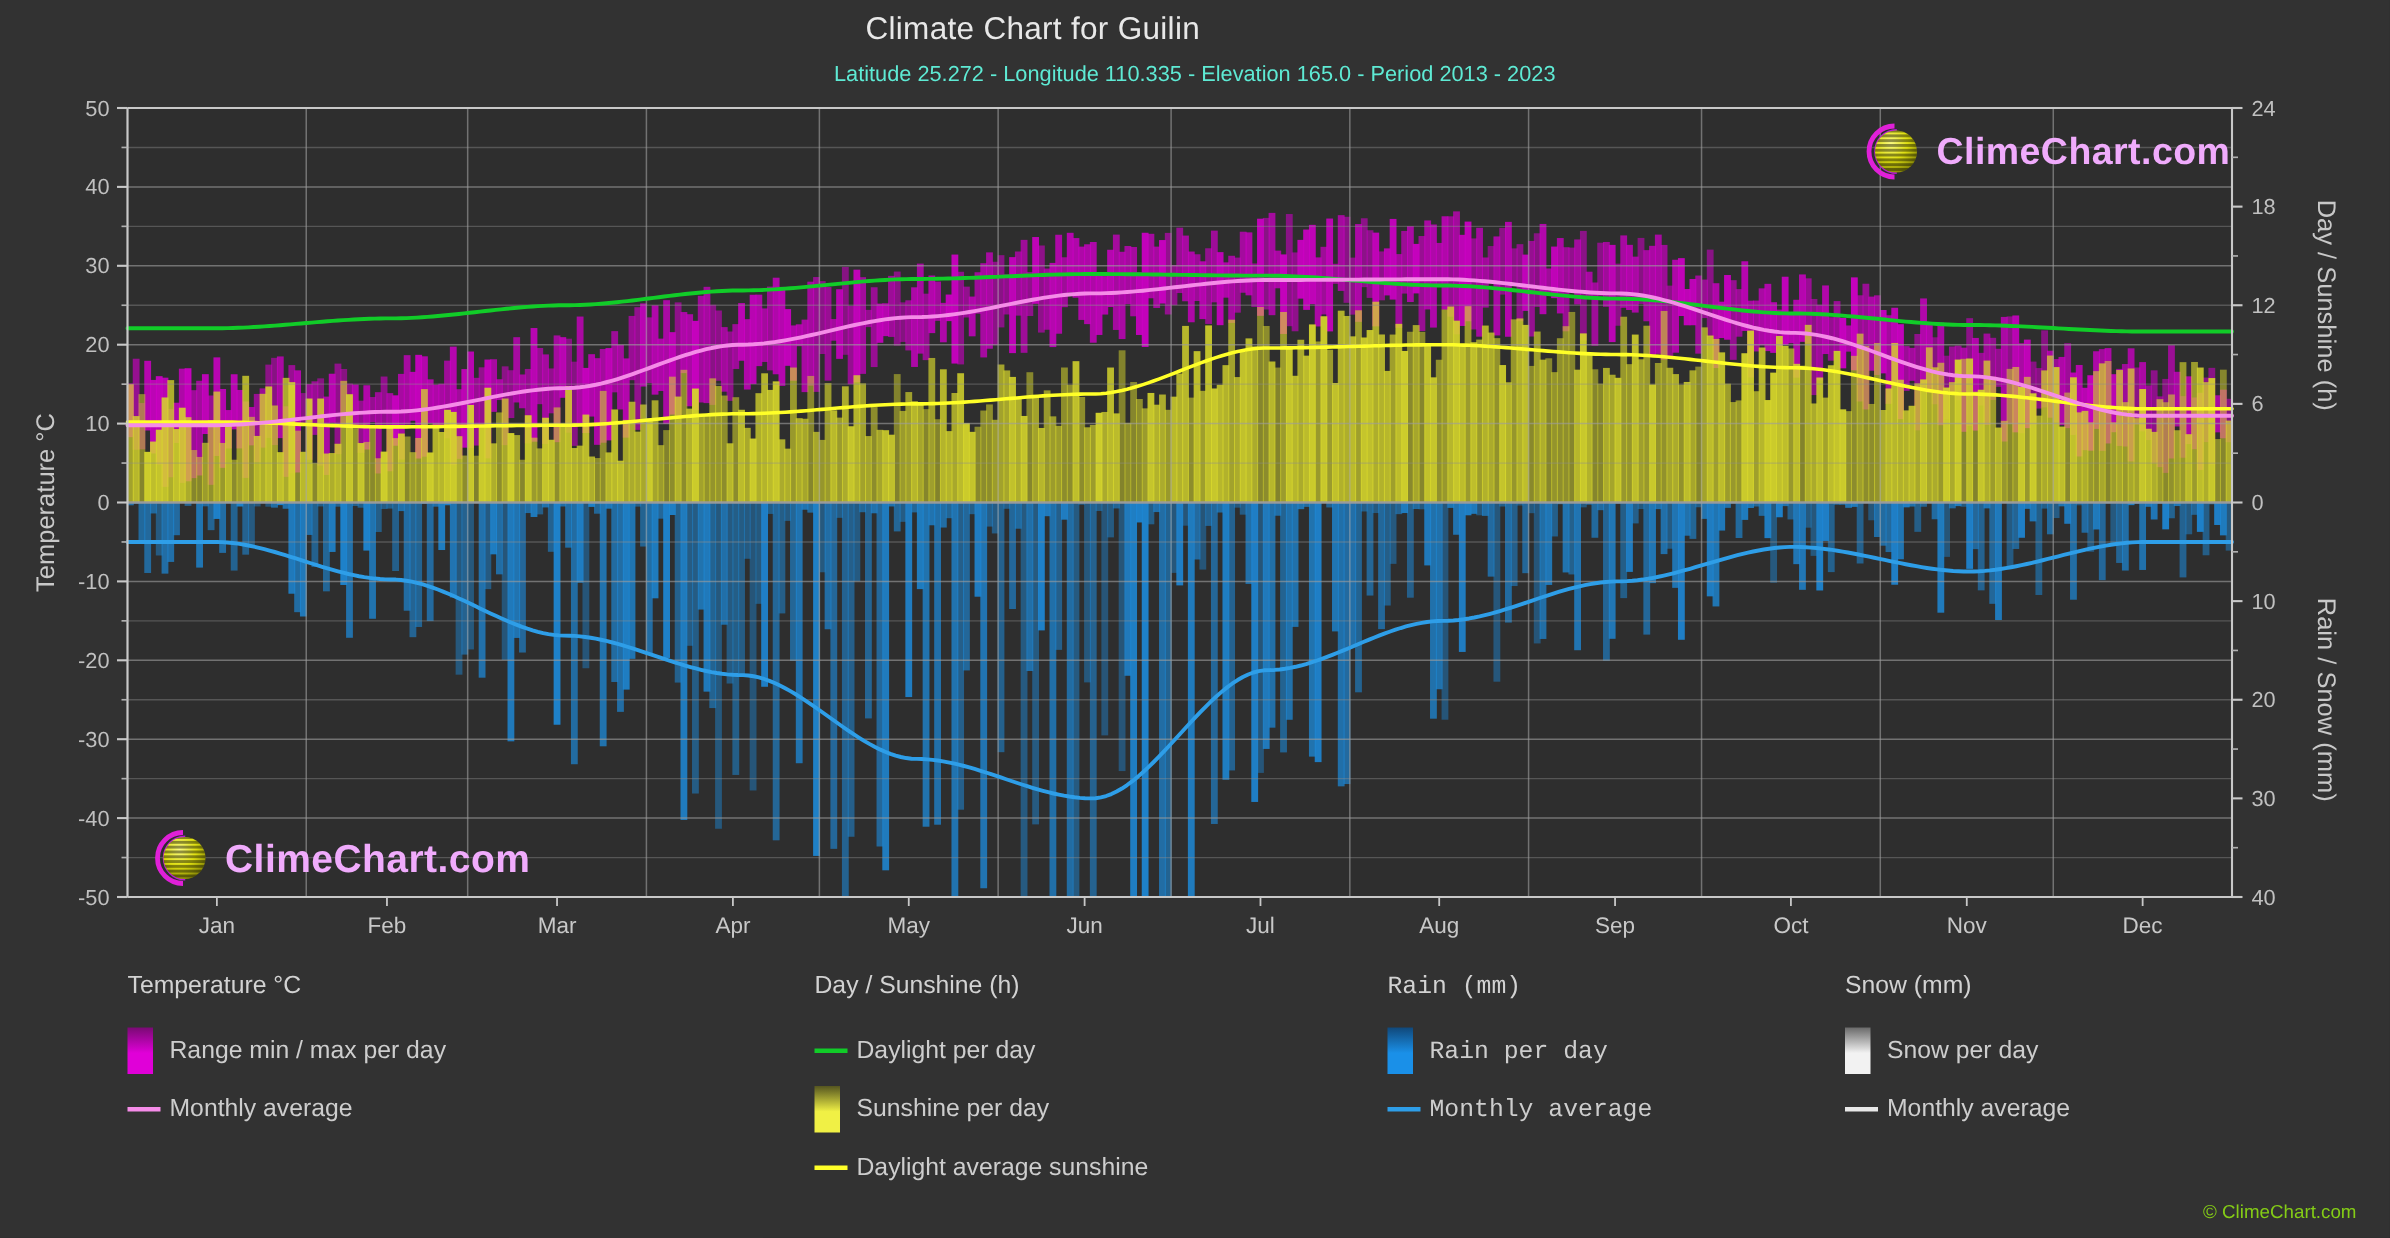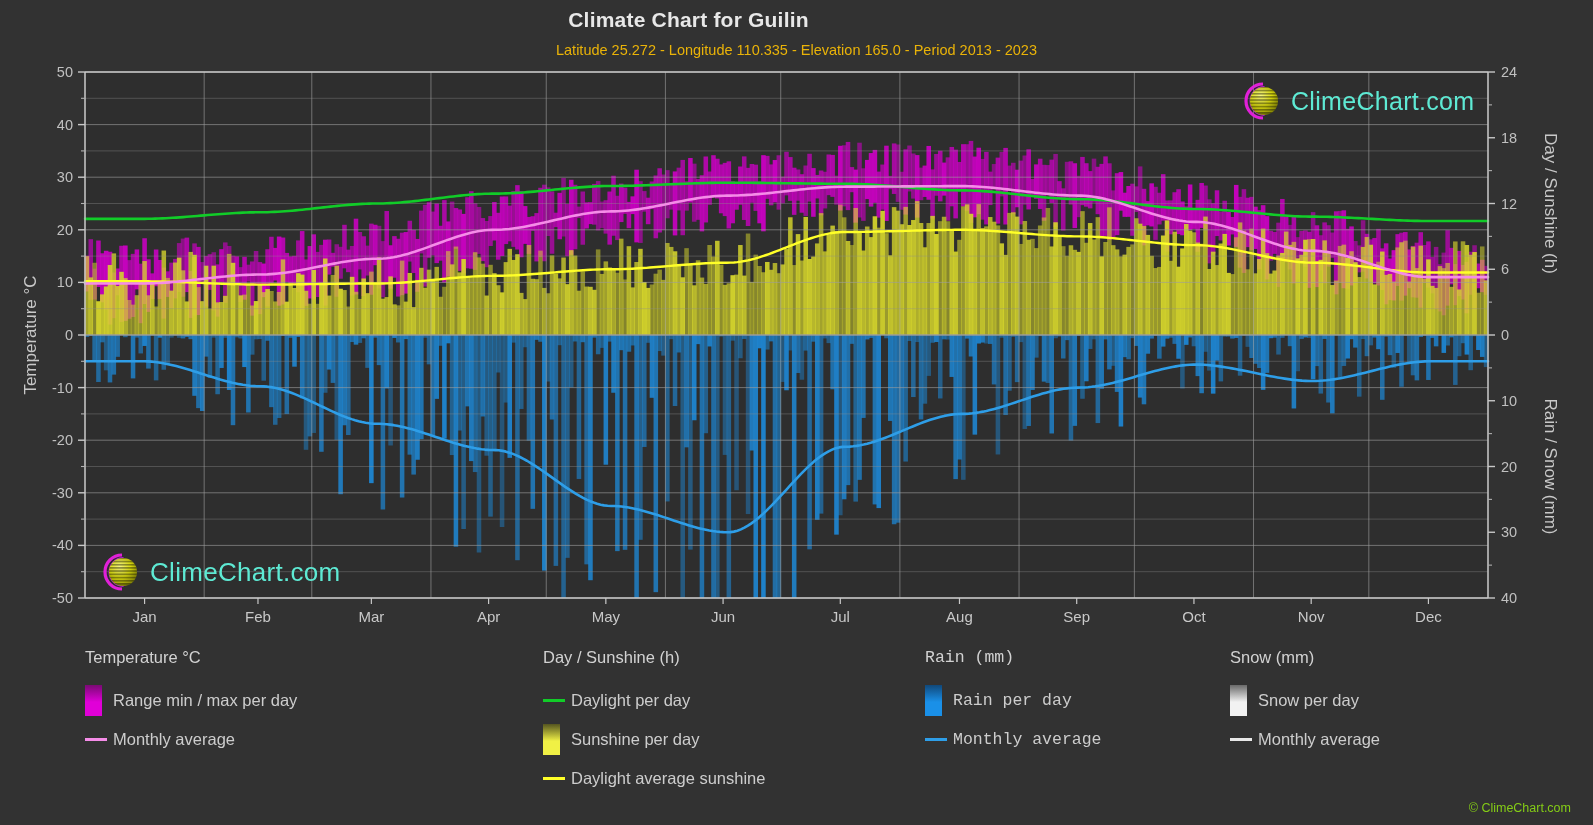--- a/index.html
+++ b/index.html
@@ -22,30 +22,29 @@
   }
   .title {
     position: absolute;
     top: 8px;
     left: 0;
     width: 1377px;
     text-align: center;
     font-size: 21px;
     color: #e8e8e8;
     letter-spacing: 0.2px;
-    font-weight: bold;
   }
   .subtitle {
     position: absolute;
     top: 42px;
     left: 0;
     width: 1593px;
     text-align: center;
     font-size: 14.5px;
-    color: #eab308;
+    color: #5eead4;
   }
   #chart-svg {
     position: absolute;
     top: 0;
     left: 0;
   }
   .axis-label {
     fill: #c8c8c8;
     font-size: 17px;
     font-family: "Liberation Sans", sans-serif;
@@ -114,22 +113,22 @@
     bottom: 10px;
     font-size: 12.5px;
     color: #84cc16;
   }
   .wm {
     position: absolute;
     display: flex;
     align-items: center;
   }
   .wm-text {
-    font-weight: normal;
-    color: #5eead4;
+    font-weight: bold;
+    color: #f0abfc;
     letter-spacing: 0.3px;
   }
 </style>
 </head>
 <body>
 
 <div id="root">
 
   <div class="title">Climate Chart for Guilin</div>
   <div class="subtitle">Latitude 25.272 - Longitude 110.335 - Elevation 165.0 - Period 2013 - 2023</div>

